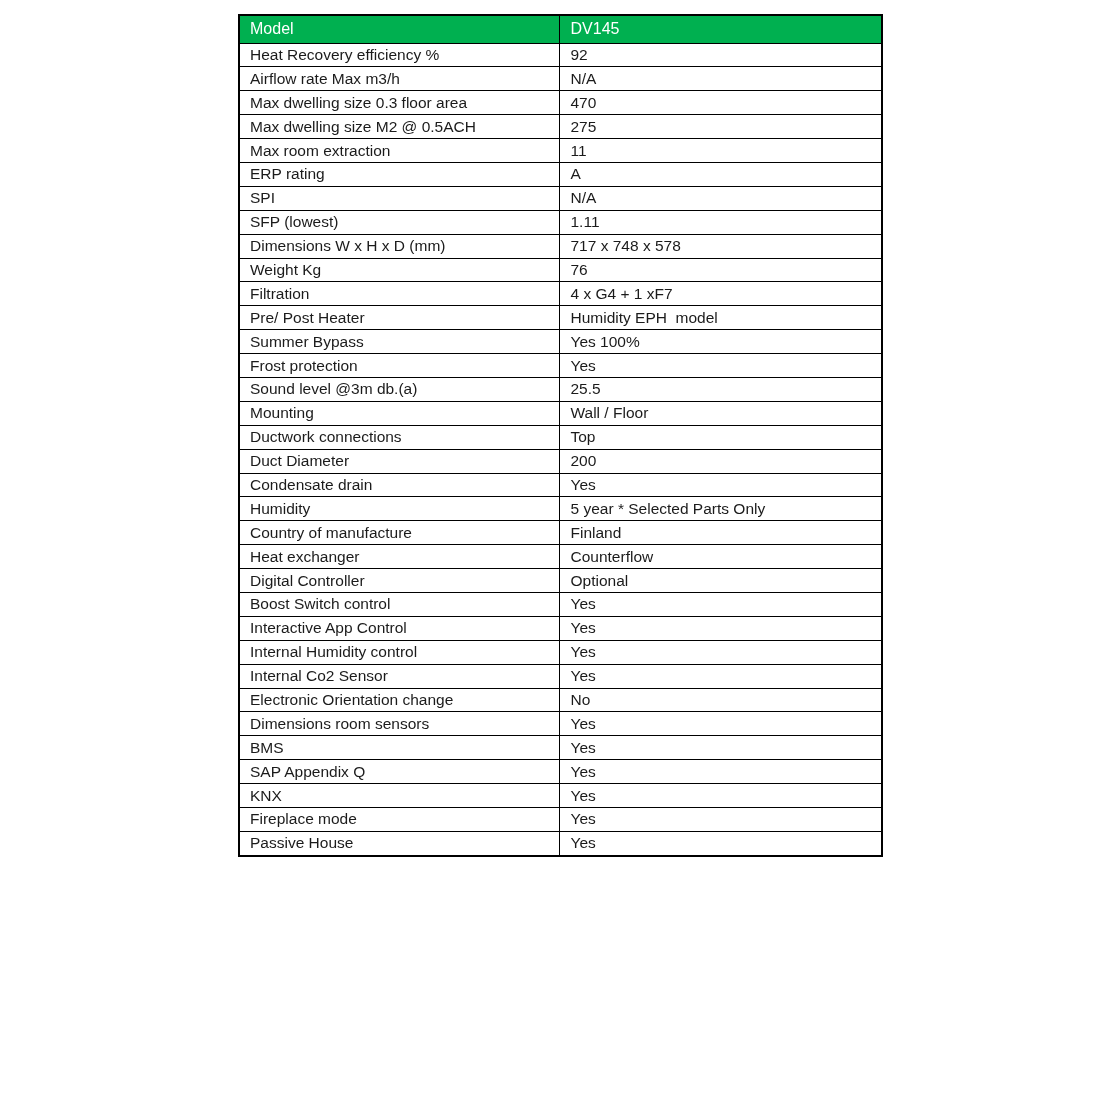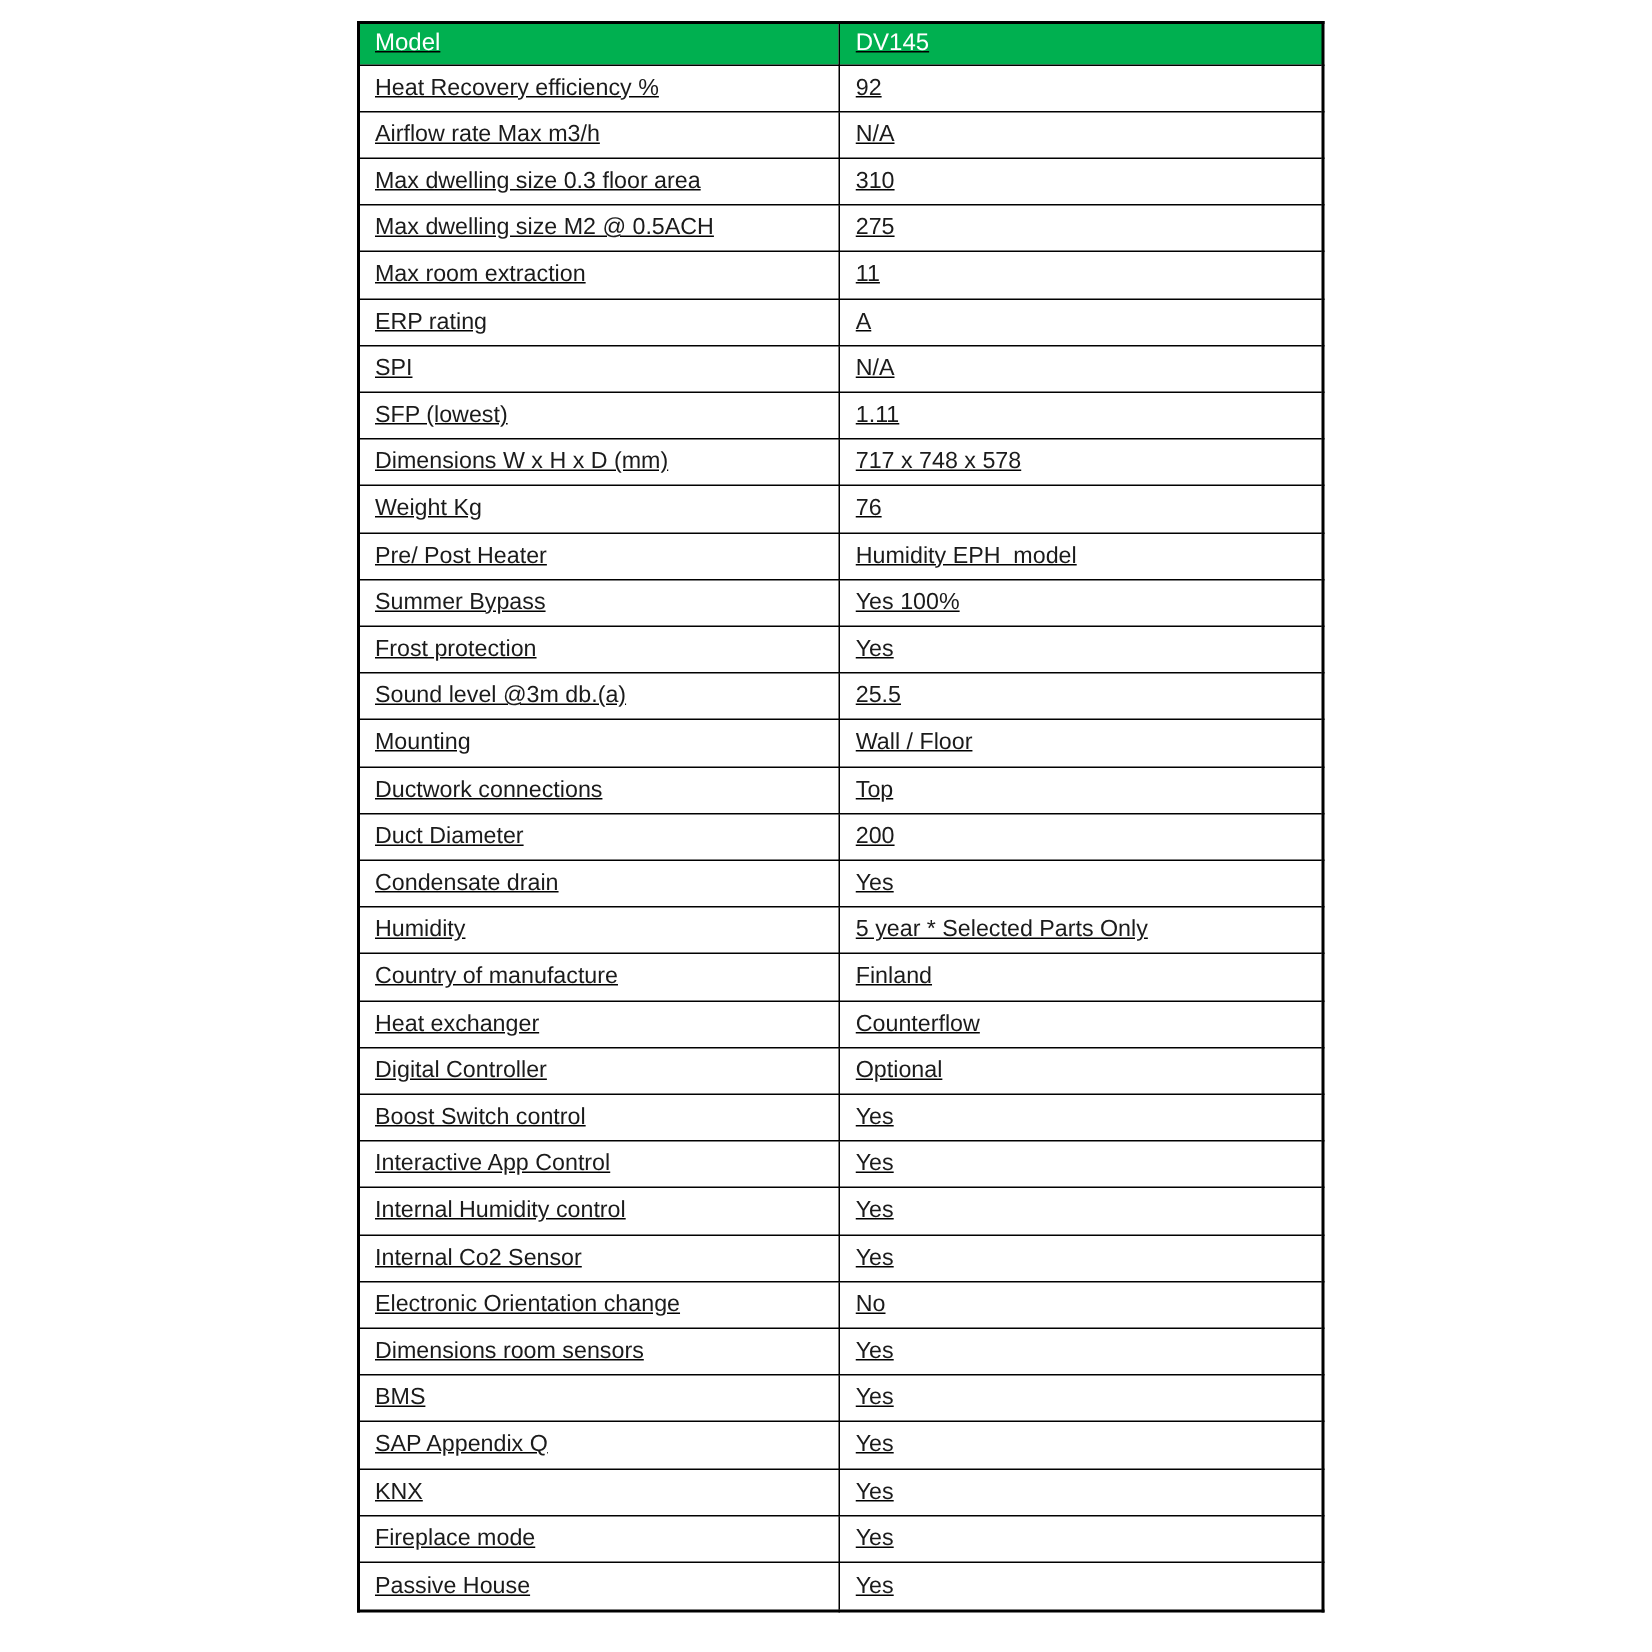--- a/index.html
+++ b/index.html
@@ -19,23 +19,22 @@
   }
   .spec-table-wrap {
     position: absolute;
     left: 238px;
     top: 14px;
   }
   table.spec-table {
     border-collapse: collapse;
     table-layout: fixed;
     width: 643px;
-    height: 1061px;
+    height: 843px;
     border: 2px solid var(--border-col);
-    text-decoration: underline;
   }
   col.col-label { width: 320px; }
   col.col-value { width: 323px; }
   table.spec-table th,
   table.spec-table td {
     border: 1px solid var(--border-col);
     text-align: left;
     vertical-align: middle;
     padding: 0 4px 0 10px;
     white-space: pre;
@@ -74,21 +73,21 @@
         <tr>
           <td>Heat Recovery efficiency %</td>
           <td>92</td>
         </tr>
         <tr>
           <td>Airflow rate Max m3/h</td>
           <td>N/A</td>
         </tr>
         <tr>
           <td>Max dwelling size 0.3 floor area</td>
-          <td>310</td>
+          <td>470</td>
         </tr>
         <tr>
           <td>Max dwelling size M2 @ 0.5ACH</td>
           <td>275</td>
         </tr>
         <tr>
           <td>Max room extraction</td>
           <td>11</td>
         </tr>
         <tr>
@@ -103,20 +102,24 @@
           <td>SFP (lowest)</td>
           <td>1.11</td>
         </tr>
         <tr>
           <td>Dimensions W x H x D (mm)</td>
           <td>717 x 748 x 578</td>
         </tr>
         <tr>
           <td>Weight Kg</td>
           <td>76</td>
+        </tr>
+        <tr>
+          <td>Filtration</td>
+          <td>4 x G4 + 1 xF7</td>
         </tr>
         <tr>
           <td>Pre/ Post Heater</td>
           <td>Humidity EPH  model</td>
         </tr>
         <tr>
           <td>Summer Bypass</td>
           <td>Yes 100%</td>
         </tr>
         <tr>

